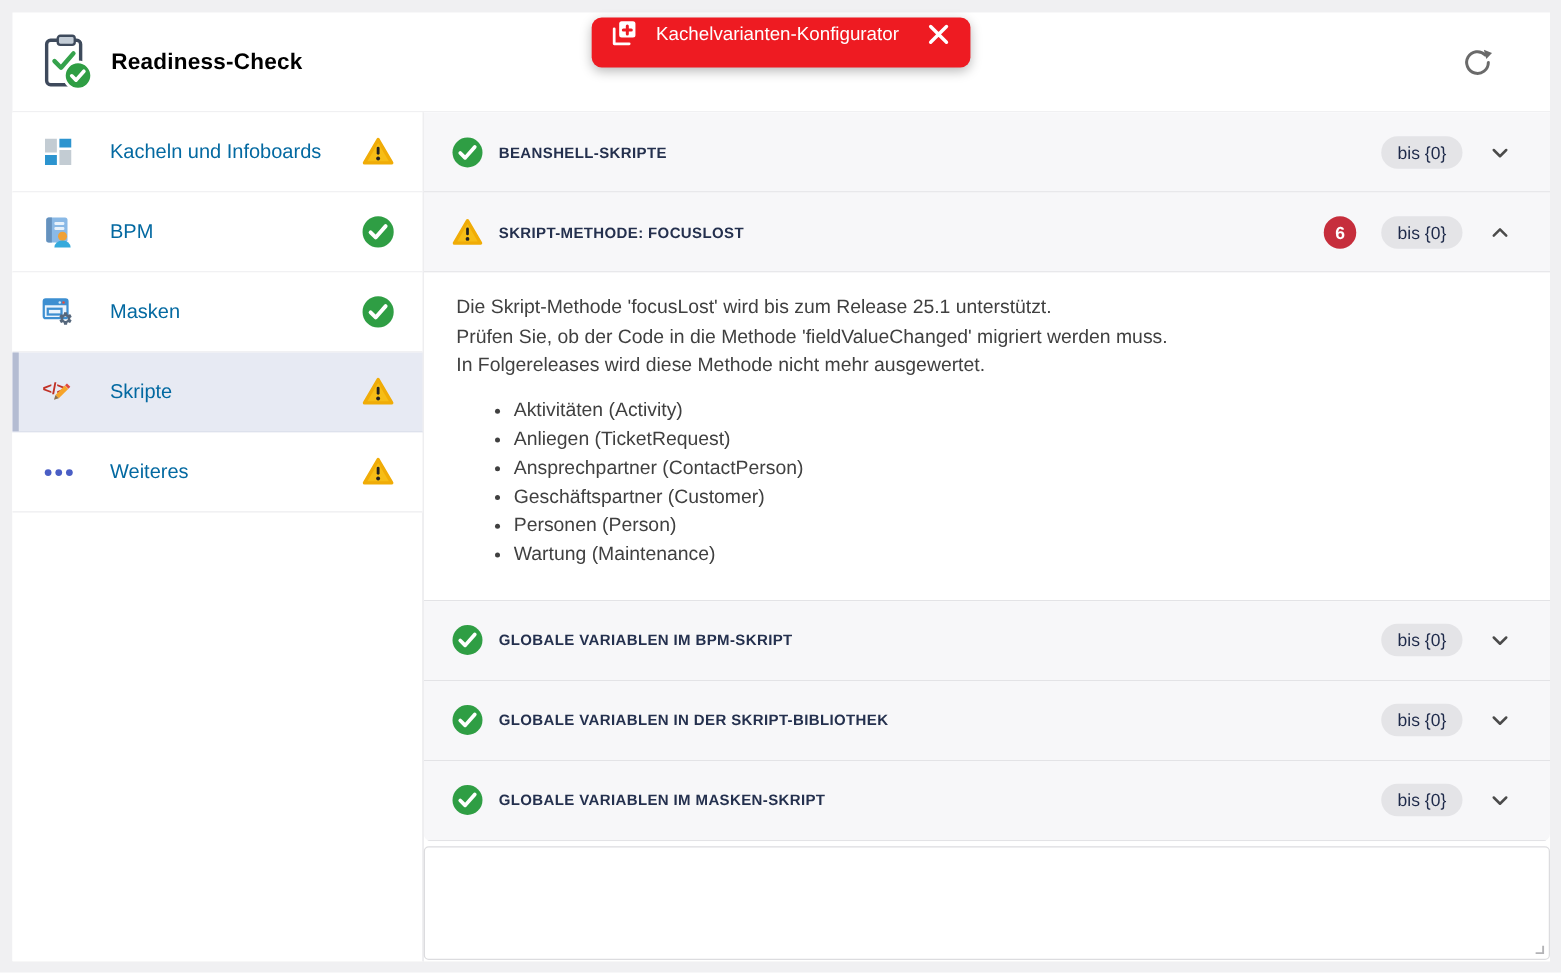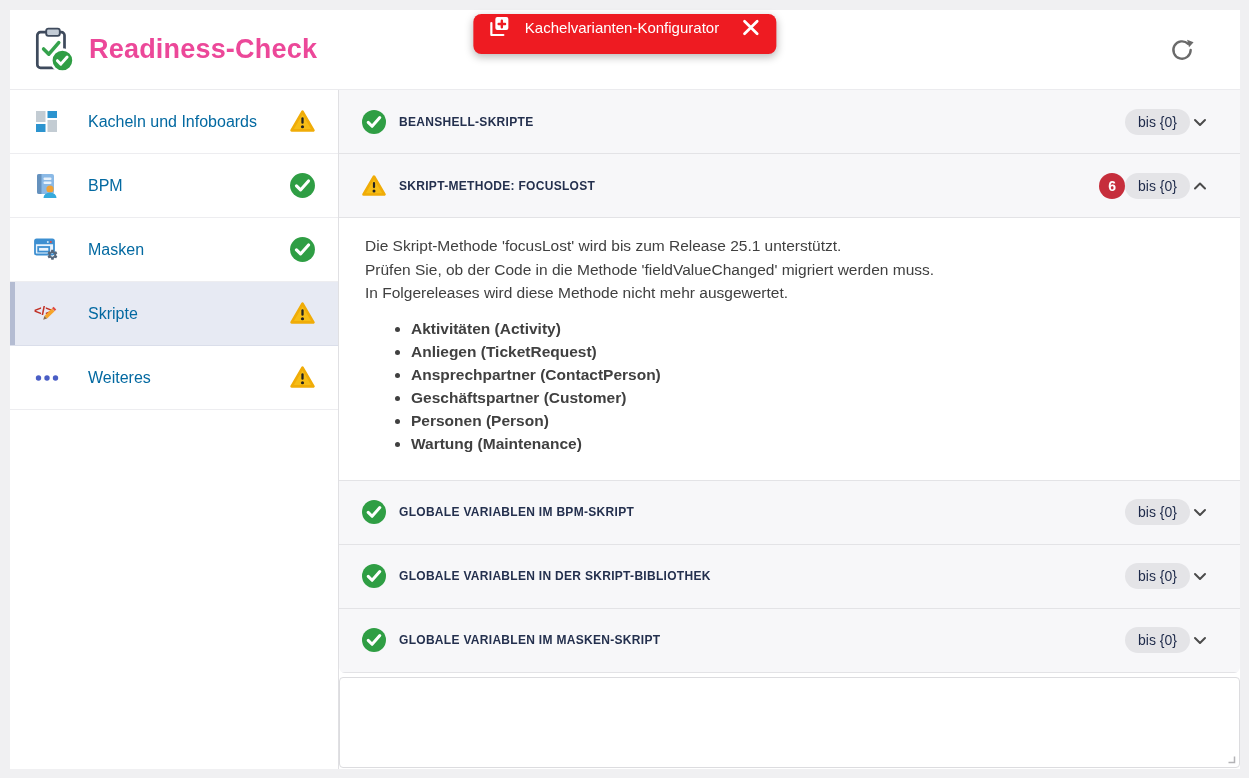--- a/index.html
+++ b/index.html
@@ -20,21 +20,21 @@
   
   .app-header {
     height:80px; flex:0 0 80px;
     border-bottom:1px solid #ebebee;
     display:flex; align-items:center;
     padding:0 44px 0 20px;
   }
   .logo { width:46px; height:46px; flex:0 0 46px; }
   .page-title {
     margin-left:13px;
-    font-size:27px; font-weight:600; color:#ec4899;
+    font-size:18px; font-weight:600; color:#000000;
     letter-spacing:.2px;
     text-align:center;
   }
   .refresh-btn {
     margin-left:auto; width:28px; height:28px;
     background:none; border:none; cursor:pointer; padding:0;
     display:flex; align-items:center; justify-content:center;
   }
   
   .banner {
@@ -71,39 +71,39 @@
   .acc-row {
     height:64px; display:flex; align-items:center;
     background:#f7f7f9; border-bottom:1px solid #e3e3e6;
     padding:0 30px 0 22px; cursor:pointer;
   }
   .acc-row .ricon { width:26px; flex:0 0 26px; display:flex; }
   .acc-title {
     margin-left:12px;
     font-size:12px; font-weight:600; letter-spacing:.3px; color:#24304e;
   }
-  .acc-right { margin-left:auto; display:flex; align-items:center; gap:0; }
+  .acc-right { margin-left:auto; display:flex; align-items:center; gap:20px; }
   .count-badge {
     width:26px; height:26px; border-radius:50%;
     background:#c62e3c; color:#fff;
     display:flex; align-items:center; justify-content:center;
     font-size:14px; font-weight:600;
   }
   .pill {
     background:#e4e4e7; color:#1e2a4a;
     border-radius:14px; padding:6px 13px; font-size:14px; line-height:1;
   }
   .chev { display:flex; }
   .acc-details {
     background:#fff; border-bottom:1px solid #e3e3e6;
     padding:16px 28px 25px 26px;
     font-size:15.5px; color:#404040;
   }
   .acc-details p { line-height:23.5px; }
-  .acc-details ul { margin:12px 0 0; padding-left:46px;font-weight:bold; }
+  .acc-details ul { margin:12px 0 0; padding-left:46px; }
   .acc-details li { line-height:23px; }
   .detail-panel {
     flex:1; margin-top:4px; margin-bottom:1px;
     border:1px solid #dcdcdf; border-radius:4px;
     background:#fff; position:relative;
   }
   .resize-grip { position:absolute; right:3px; bottom:3px; cursor:nwse-resize; display:flex; }
 </style>
 </head>
 <body>

